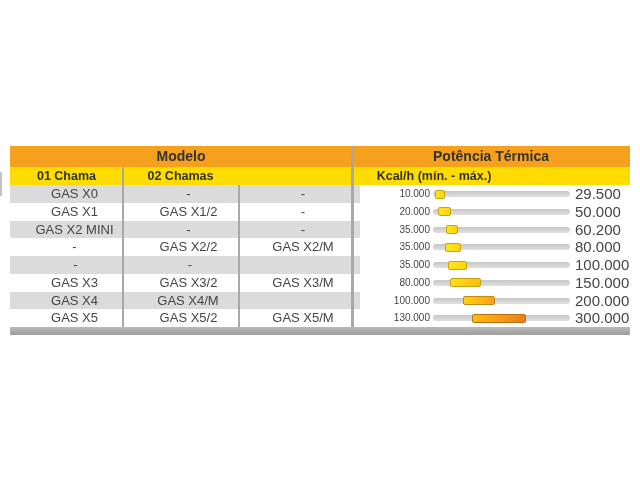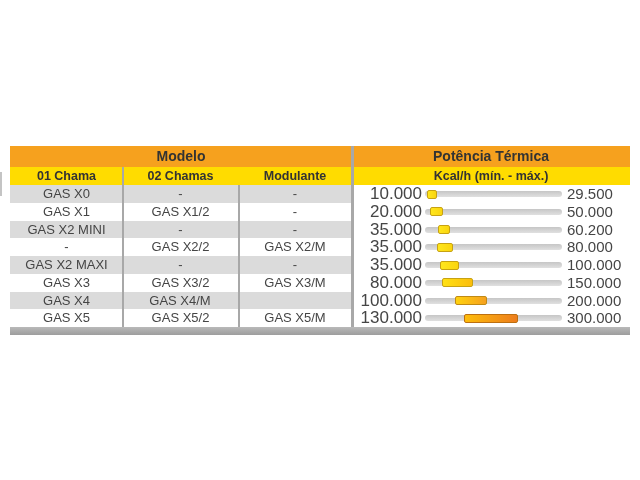--- a/index.html
+++ b/index.html
@@ -26,26 +26,26 @@
   .h1right{flex:1;}
 
   
   .h2row{display:flex;height:18px;background:var(--yellow);}
   .h2cell{line-height:18px;text-align:center;font-weight:bold;font-size:12.5px;color:var(--text-head);}
   .w1{width:113px}.w2{width:115px}.w3{width:114px}.wr{flex:1}
 
   
   .tbody{height:142px;}
   .trow{display:flex;height:17.75px;font-size:13px;color:var(--text-body);}
-  .lwrap{width:342px;display:flex;background:#ffffff;}
+  .lwrap{width:342px;display:flex;background:#ffffff;padding-left:8px;}
   .lwrap.gray{background:var(--rowgray);}
   .lcell{line-height:17.75px;text-align:center;white-space:nowrap;}
   .lc1{width:113px}.lc2{width:115px}.lc3{width:114px}
   .rwrap{flex:1;display:flex;background:#ffffff;}
-  .minl{width:70px;text-align:right;line-height:17.75px;font-size:17px;white-space:nowrap;}
+  .minl{width:70px;text-align:right;line-height:17.75px;font-size:10px;white-space:nowrap;}
   .trackwrap{width:137px;margin-left:3px;position:relative;height:17.75px;}
   .track{position:absolute;left:0;right:0;top:6px;height:6px;border-radius:3px;
          background:linear-gradient(180deg,#c6c6c6,#e0e0e0);}
   .chip{position:absolute;top:4.5px;height:9px;border-radius:2px;box-sizing:border-box;}
   .maxl{flex:1;padding-left:5px;line-height:17.75px;font-size:15px;white-space:nowrap;}
 
   
   .bottombar{height:8px;background:linear-gradient(180deg,#b9b9b9,#9d9d9d);}
   .vdiv{position:absolute;background:var(--divider);}
   .sec{left:341px;top:0;width:3px;height:181px;}
@@ -60,21 +60,20 @@
 
   <div class="spec-table">
     <div class="h1row">
       <div class="h1cell h1left">Modelo</div>
       <div class="h1cell h1right">Potência Térmica</div>
     </div>
 
     <div class="h2row">
       <div class="h2cell w1">01 Chama</div>
       <div class="h2cell w2">02 Chamas</div>
-      <div class="h2cell w3">Modulante</div>
       <div class="h2cell wr">Kcal/h (mín. - máx.)</div>
     </div>
 
     <div class="tbody" id="tbody">
         <div class="trow">
           <div class="lwrap gray">
             <div class="lcell lc1">GAS X0</div>
             <div class="lcell lc2">-</div>
             <div class="lcell lc3">-</div>
           </div>
@@ -127,21 +126,20 @@
             <div class="minl">35.000</div>
             <div class="trackwrap">
               <div class="track"></div>
               <div class="chip" style="left: 9%; width: 11.5%; background: linear-gradient(90deg, rgb(255, 230, 28), rgb(250, 213, 15)); border: 1px solid rgb(199, 162, 18);"></div>
             </div>
             <div class="maxl">80.000</div>
           </div>
         </div>
         <div class="trow">
           <div class="lwrap gray">
-            <div class="lcell lc1">GAS X2 MAXI</div>
             <div class="lcell lc2">-</div>
             <div class="lcell lc3">-</div>
           </div>
           <div class="rwrap">
             <div class="minl">35.000</div>
             <div class="trackwrap">
               <div class="track"></div>
               <div class="chip" style="left: 11%; width: 13.5%; background: linear-gradient(90deg, rgb(255, 230, 28), rgb(250, 213, 15)); border: 1px solid rgb(199, 162, 18);"></div>
             </div>
             <div class="maxl">100.000</div>

